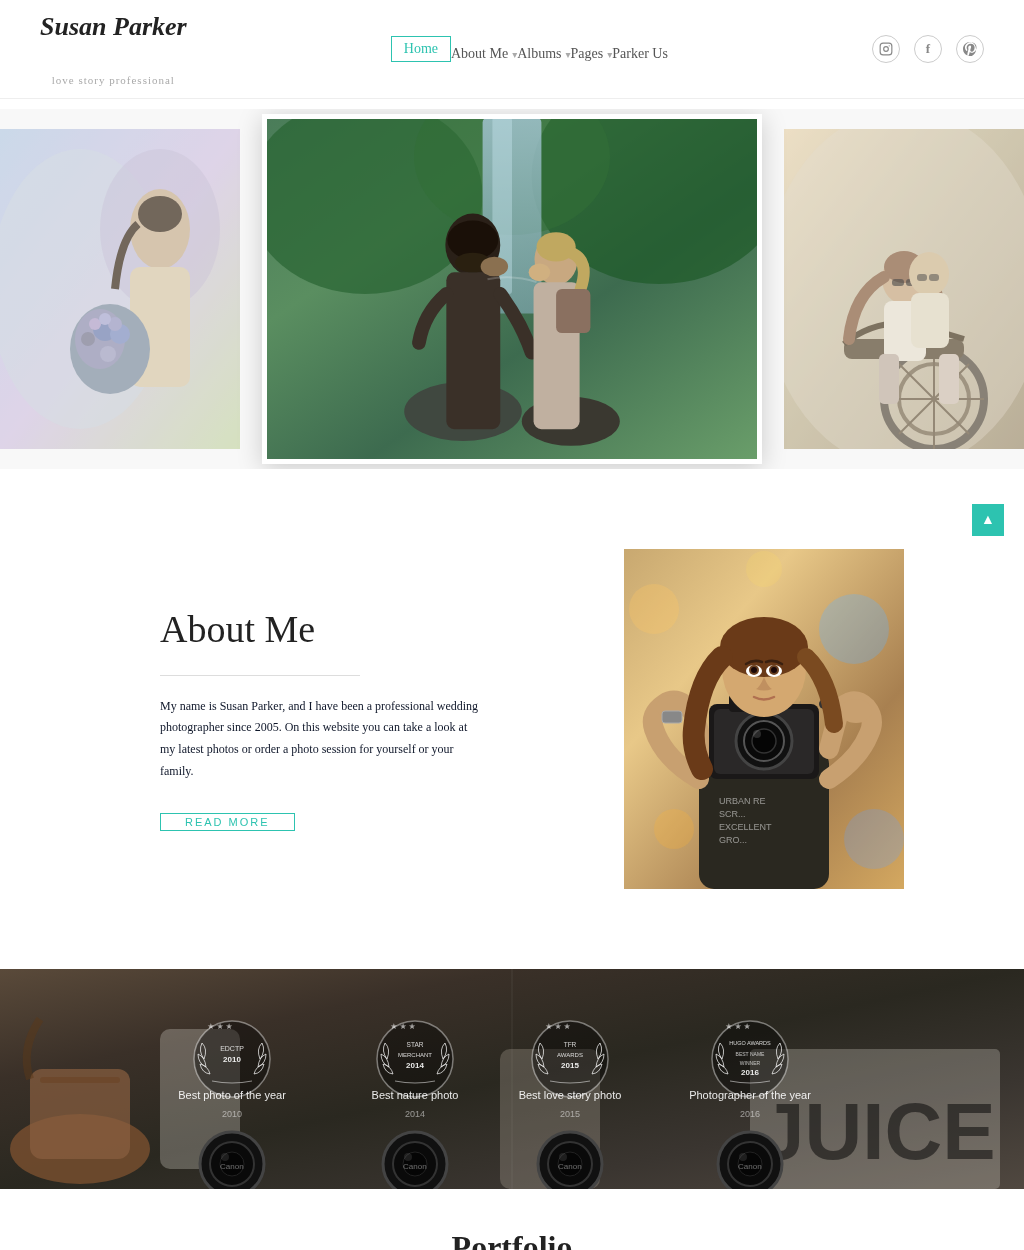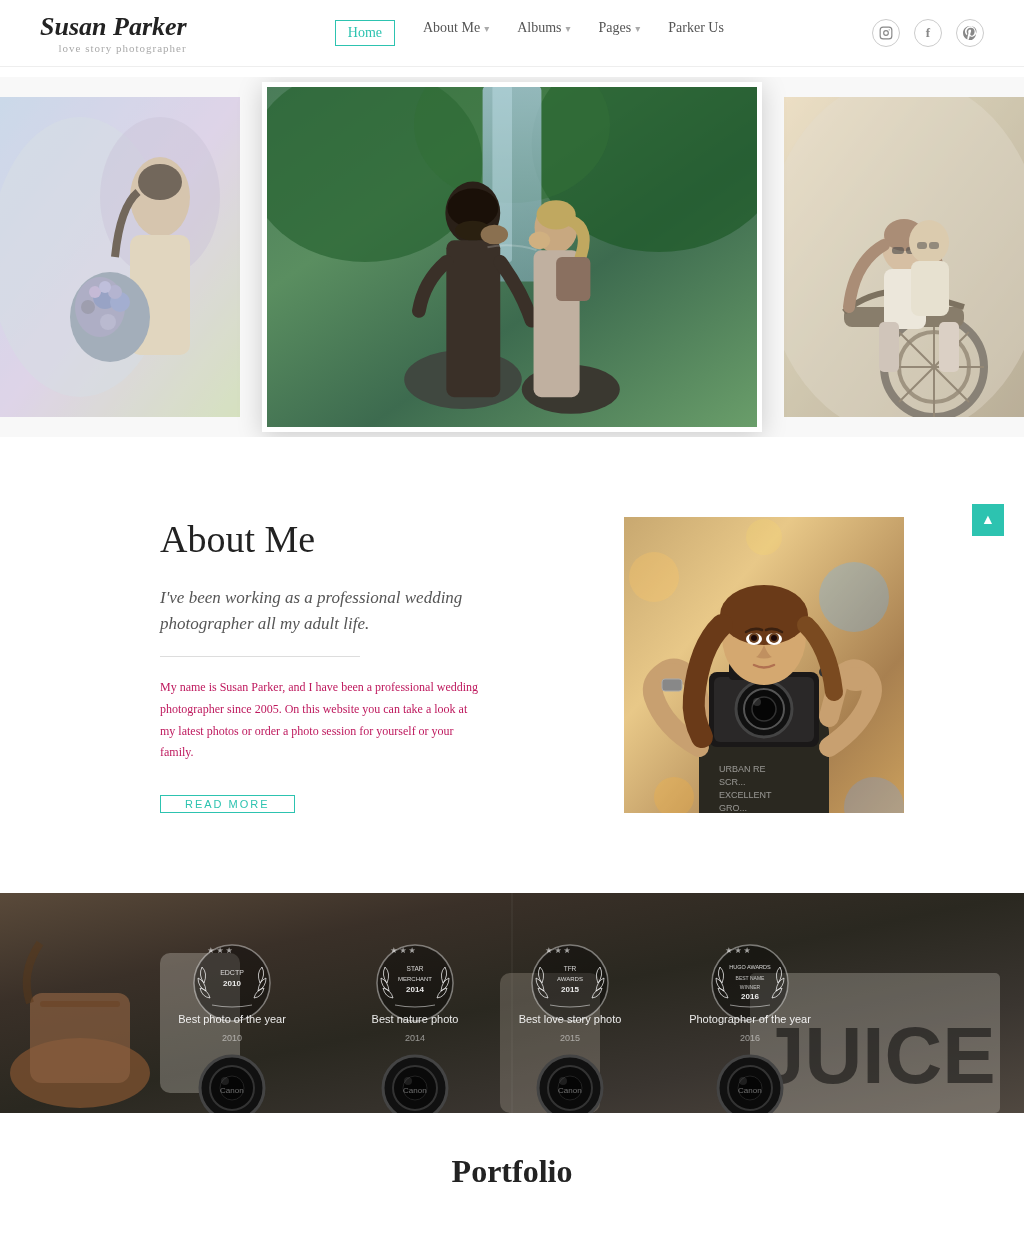--- a/index.html
+++ b/index.html
@@ -3,24 +3,24 @@
   <meta charset="utf-8">
   <style>
     * { margin: 0; padding: 0; box-sizing: border-box; }
     body { font-family: 'Georgia', serif; background: #fff; color: #333; overflow-x: hidden; }
 
     
     nav {
       display: flex; align-items: center; justify-content: space-between;
       padding: 12px 40px; border-bottom: 1px solid #eee; position: relative; z-index: 10; background: #fff;
     }
-    .logo-area { display: flex; flex-direction: column; align-items: flex-end; }
+    .logo-area { display: flex; flex-direction: column; align-items: center; gap: 32px; }
     .logo-name { font-family: 'Georgia', cursive; font-size: 26px; font-weight: bold; color: #222; font-style: italic; }
     .logo-sub { font-size: 11px; color: #aaa; letter-spacing: 1px; }
-    .nav-links { display: flex; align-items: flex-start; gap: 28px; }
+    .nav-links { display: flex; align-items: flex-end; }
     .nav-link { font-size: 14px; color: #555; text-decoration: none; display: flex; align-items: center; gap: 4px; cursor: pointer; }
     .nav-link.active { color: #2dc3b0; border: 1.5px solid #2dc3b0; padding: 4px 12px; }
     .nav-link .arrow { font-size: 10px; color: #aaa; }
     .nav-icons { display: flex; gap: 14px; align-items: center; }
     .nav-icon { width: 28px; height: 28px; border: 1px solid #ccc; border-radius: 50%; display: flex; align-items: center; justify-content: center; font-size: 13px; color: #888; cursor: pointer; }
 
     
     .hero { position: relative; width: 100%; height: 360px; overflow: hidden; display: flex; justify-content: center; align-items: center; background: #f8f8f8; margin-top: 10px; }
     .hero-slide-left { position: absolute; left: 0; width: 240px; height: 320px; overflow: hidden; opacity: 0.7; }
     .hero-slide-center { position: relative; width: 500px; height: 350px; z-index: 5; border: 5px solid #fff; box-shadow: 0 4px 24px rgba(0,0,0,0.18); overflow: hidden; }
@@ -30,40 +30,40 @@
     .img-couple-flowers { background: linear-gradient(135deg, #b8cce4 0%, #d4c5e2 40%, #c8d8a8 100%); width: 100%; height: 100%; display: flex; align-items: center; justify-content: center; position: relative; }
     .img-couple-waterfall { background: linear-gradient(160deg, #4a7c59 0%, #6b9e6e 30%, #3d6b4f 60%, #a8c4a2 100%); width: 100%; height: 100%; display: flex; align-items: center; justify-content: center; position: relative; }
     .img-motorcycle { background: linear-gradient(135deg, #e8d5b0 0%, #c4b896 30%, #a09070 60%, #d4c4a0 100%); width: 100%; height: 100%; display: flex; align-items: center; justify-content: center; }
 
     
     .about-section { display: flex; align-items: center; justify-content: space-between; padding: 80px 120px 80px 160px; gap: 60px; background: #fff; }
     .about-text { flex: 0 0 320px; }
     .about-title { font-size: 38px; font-weight: 300; color: #222; margin-bottom: 24px; font-family: 'Georgia', serif; }
     .about-tagline { font-size: 17px; font-style: italic; color: #555; line-height: 1.5; margin-bottom: 20px; }
     .about-divider { width: 200px; height: 1px; background: #ddd; margin-bottom: 20px; }
-    .about-body { font-size: 12px; color: #be185d; line-height: 1.8; margin-bottom: 30px; }
+    .about-body { font-size: 12px; color: #0f172a; line-height: 1.8; margin-bottom: 30px; }
     .read-more-btn { display: inline-block; padding: 2px 24px; border: 1.5px solid #2dc3b0; color: #2dc3b0; font-size: 11px; letter-spacing: 2px; cursor: pointer; background: transparent; text-transform: uppercase; font-family: sans-serif; }
-    .about-image { flex: 0 0 280px; height: 296px; overflow: hidden; position: relative; text-align: center; }
+    .about-image { flex: 0 0 280px; height: 340px; overflow: hidden; position: relative; text-align: center; }
 
     
     .awards-section { width: 100%; height: 220px; position: relative; overflow: hidden; display: flex; }
 
     
     .back-top { position: fixed; right: 20px; top: 50%; transform: translateY(-50%); width: 32px; height: 32px; background: #2dc3b0; color: #fff; display: flex; align-items: center; justify-content: center; font-size: 16px; cursor: pointer; z-index: 100; }
 
     
     .portfolio-hint { text-align: center; padding: 40px 0 10px; font-size: 32px; font-weight: 700; color: #222; }
   </style>
 </head>
 <body>
 
 <nav>
   <div class="logo-area">
     <span class="logo-name">Susan Parker</span>
-    <span class="logo-sub">love story photographer</span>
+    <span class="logo-sub">love story professional</span>
   </div>
   <div class="nav-links">
     <a class="nav-link active">Home</a>
     <a class="nav-link">About Me <span class="arrow">▾</span></a>
     <a class="nav-link">Albums <span class="arrow">▾</span></a>
     <a class="nav-link">Pages <span class="arrow">▾</span></a>
     <a class="nav-link">Parker Us</a>
   </div>
   <div class="nav-icons">
     <div class="nav-icon">
@@ -222,21 +222,20 @@
         <rect x="95" y="225" width="20" height="50" rx="5" fill="#c0b0a0"></rect>
         <rect x="155" y="225" width="20" height="50" rx="5" fill="#d0c0b0"></rect>
       </svg>
     </div>
   </div>
 </div>
 
 <div class="about-section">
   <div class="about-text">
     <h2 class="about-title">About Me</h2>
-    <p class="about-tagline">I've been working as a professional wedding photographer all my adult life.</p>
     <div class="about-divider"></div>
     <p class="about-body">My name is Susan Parker, and I have been a professional wedding photographer since 2005. On this website you can take a look at my latest photos or order a photo session for yourself or your family.</p>
     <button class="read-more-btn">READ MORE</button>
   </div>
   <div class="about-image">
     <svg width="280" height="340" viewBox="0 0 280 340">
       <defs>
         <linearGradient id="bgPhoto" x1="0%" y1="0%" x2="100%" y2="100%">
           <stop offset="0%" style="stop-color:#c8a870"></stop>
           <stop offset="30%" style="stop-color:#e8c888"></stop>

